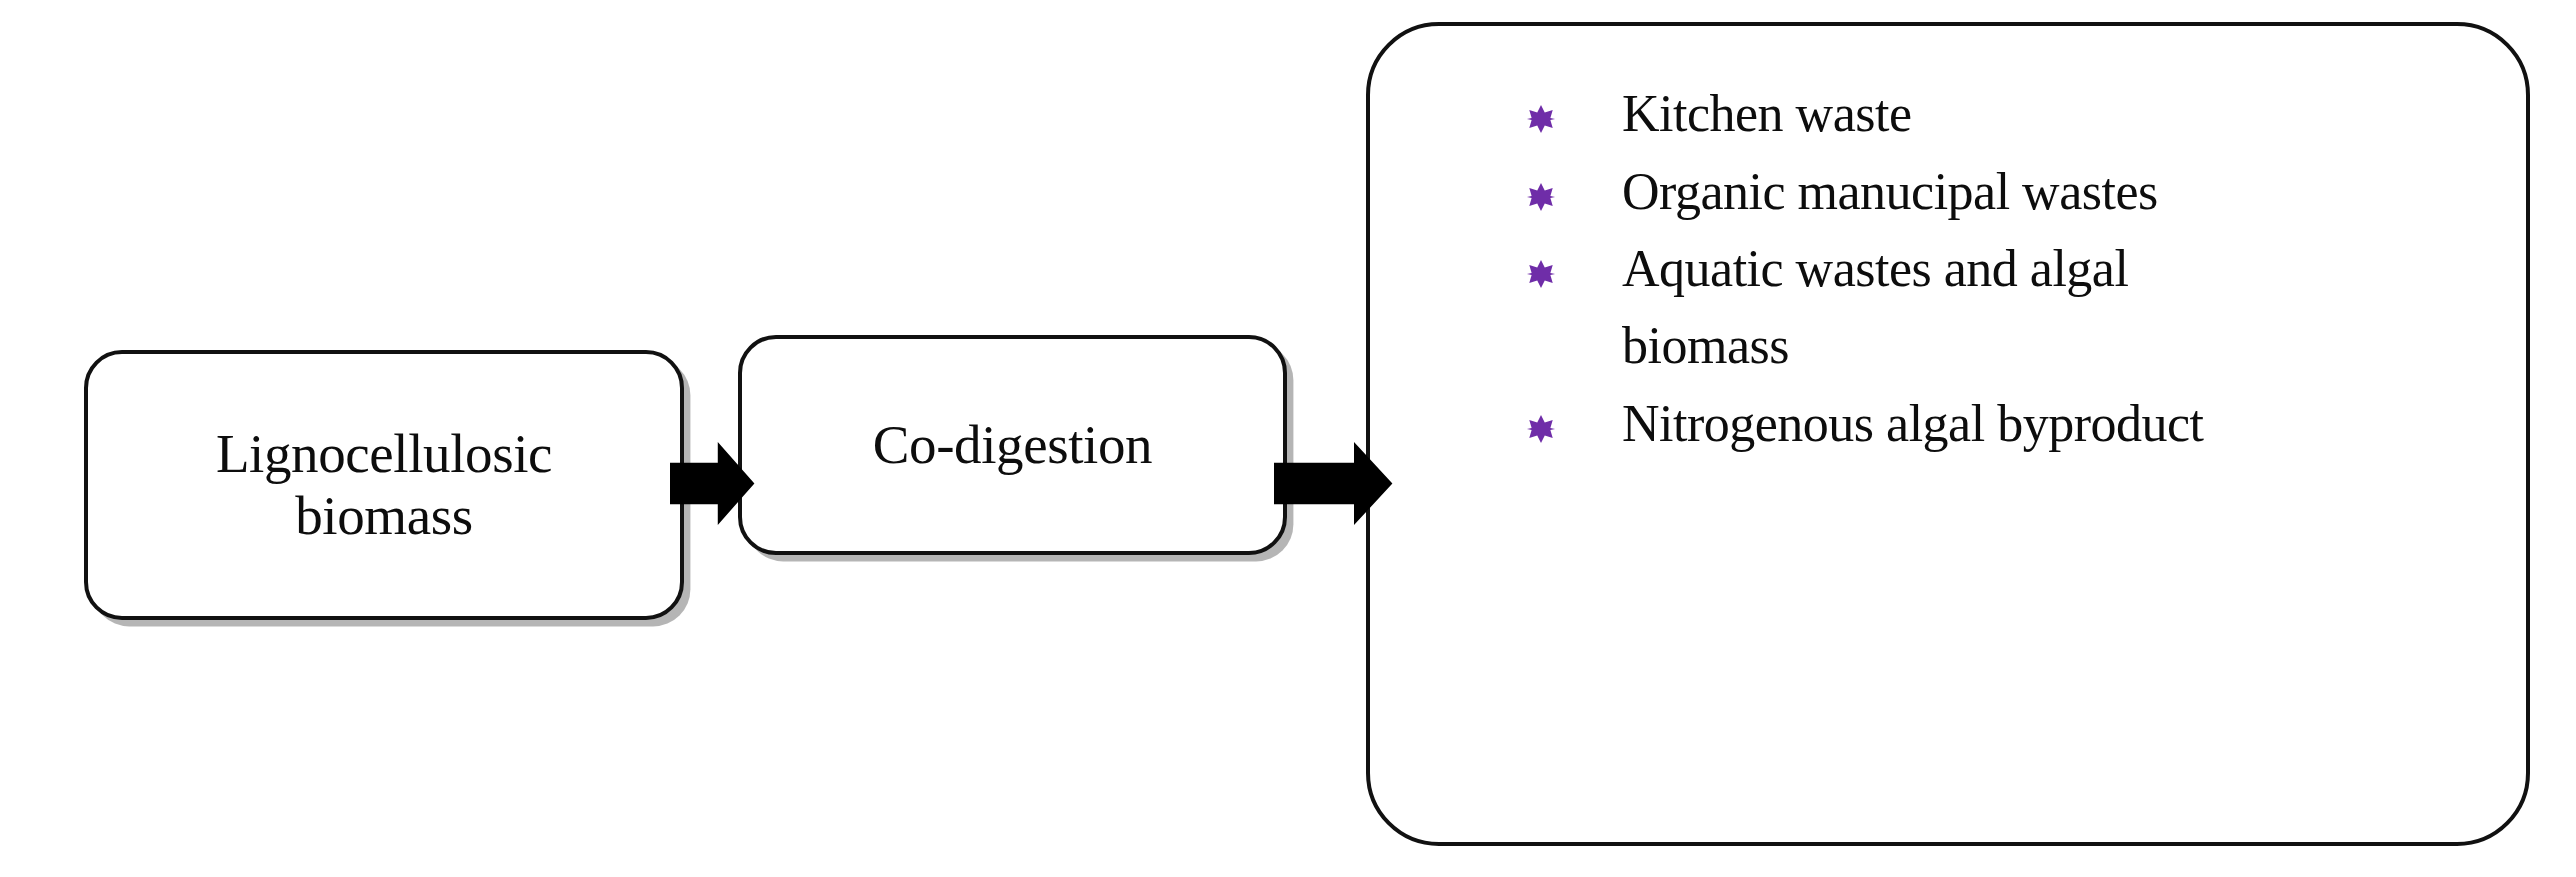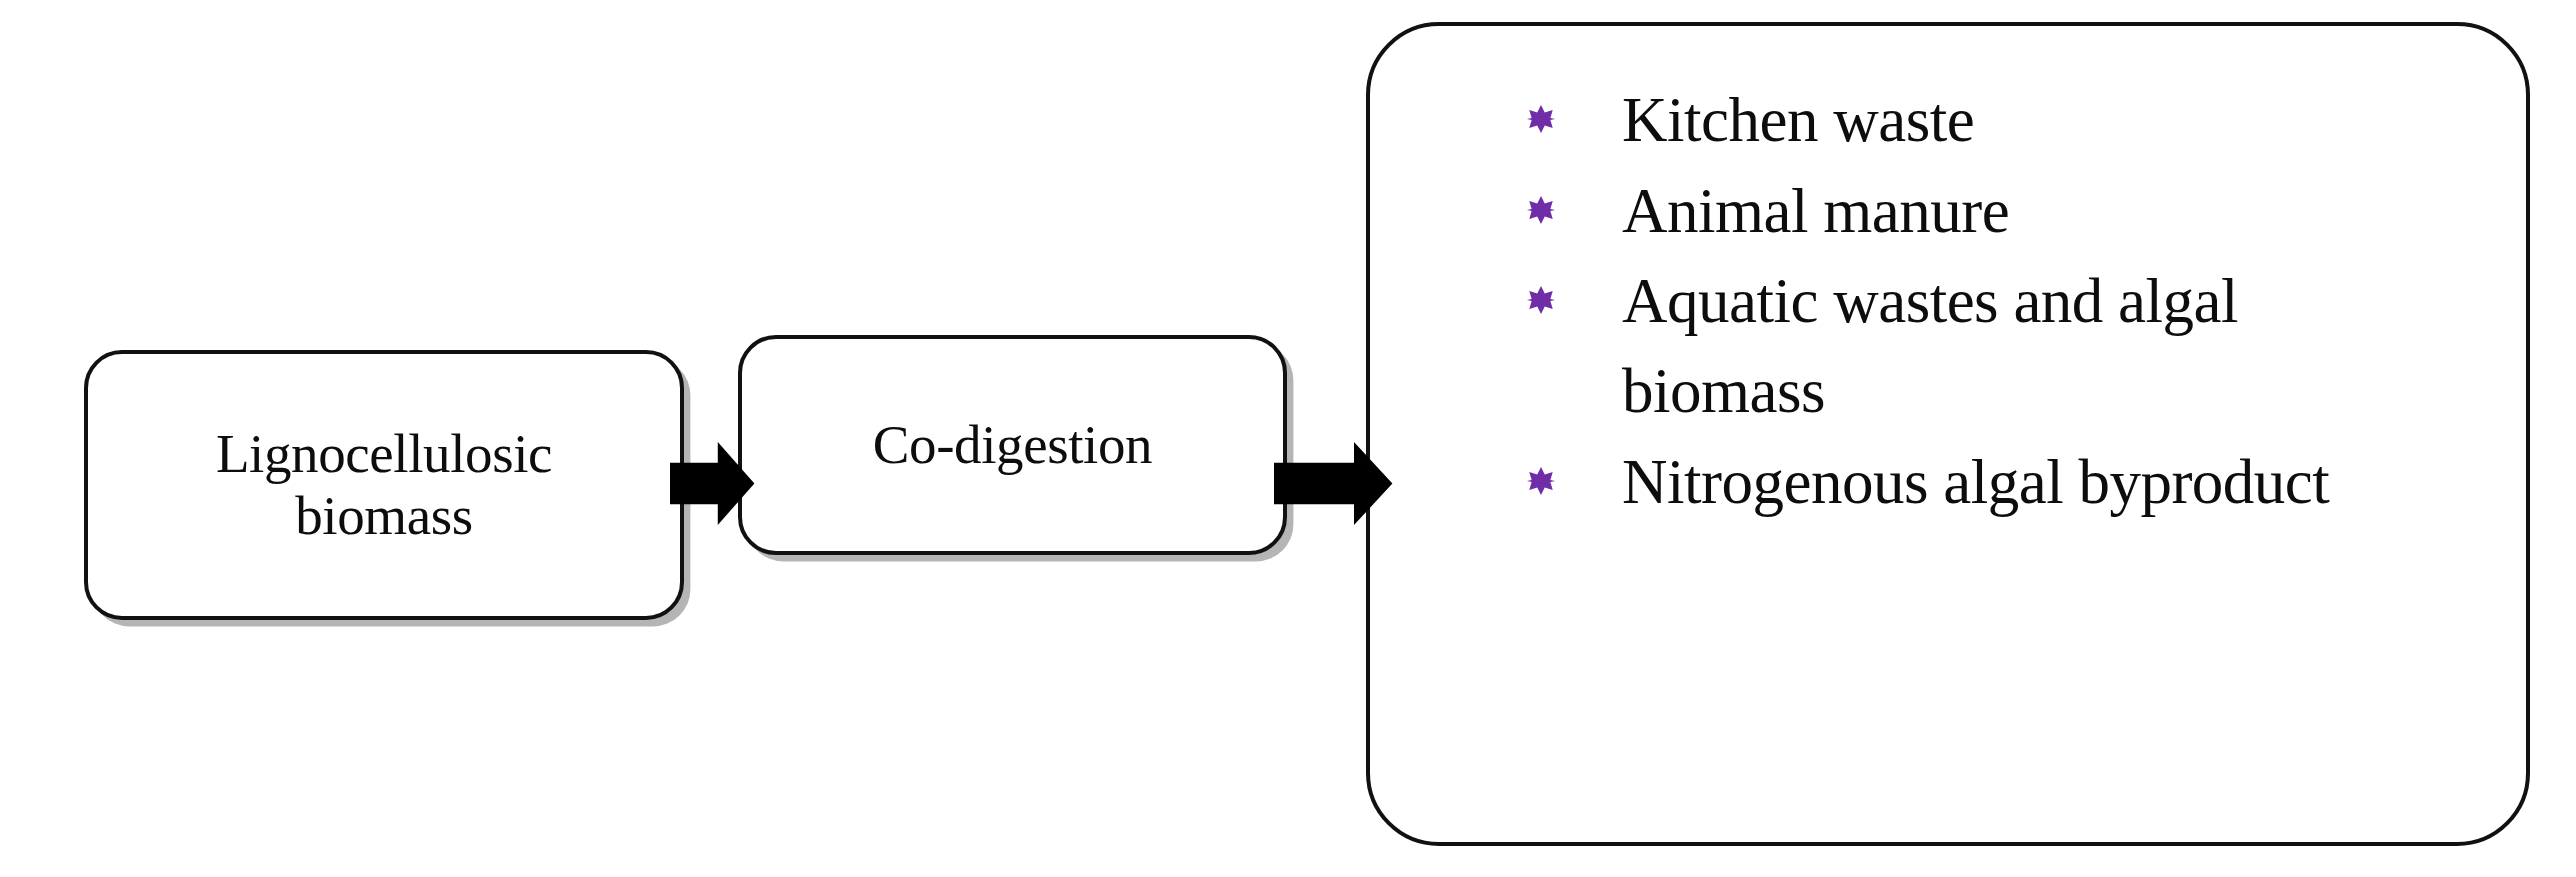--- a/index.html
+++ b/index.html
@@ -120,21 +120,21 @@
 
   
   .asterisk-bullet {
     width: 30px;
     height: 30px;
     display: block;
   }
 
   .feedstock-text {
     flex: 1 1 auto;
-    font-size: 63px;
+    font-size: 52px;
     line-height: 1.18;
     letter-spacing: -0.5px;
     color: #0d0d0d;
     font-family: "Liberation Serif", "DejaVu Serif", serif;
     white-space: pre-line;
   }
 </style>
 </head>
 <body>
 
@@ -167,29 +167,29 @@
 
       <li class="feedstock-item">
         <span class="bullet-cell">
           <svg class="asterisk-bullet" viewBox="0 0 32 32" aria-hidden="true">
             <path fill="#6f2da8" d="M16 1 L20 9 L28.5 6.5 L26 15 L31 16 L26 17 L28.5 25.5 L20 23 L16 31 L12 23 L3.5 25.5 L6 17 L1 16 L6 15 L3.5 6.5 L12 9 Z"></path>
           </svg>
         </span>
         <span class="feedstock-text">Kitchen waste</span>
       </li>
 
-
-      <li class="feedstock-item">
-        <span class="bullet-cell">
-          <svg class="asterisk-bullet" viewBox="0 0 32 32" aria-hidden="true">
-            <path fill="#6f2da8" d="M16 1 L20 9 L28.5 6.5 L26 15 L31 16 L26 17 L28.5 25.5 L20 23 L16 31 L12 23 L3.5 25.5 L6 17 L1 16 L6 15 L3.5 6.5 L12 9 Z"></path>
-          </svg>
-        </span>
-        <span class="feedstock-text">Animal manure</span>
-      </li>
+      <li class="feedstock-item">
+        <span class="bullet-cell">
+          <svg class="asterisk-bullet" viewBox="0 0 32 32" aria-hidden="true">
+            <path fill="#6f2da8" d="M16 1 L20 9 L28.5 6.5 L26 15 L31 16 L26 17 L28.5 25.5 L20 23 L16 31 L12 23 L3.5 25.5 L6 17 L1 16 L6 15 L3.5 6.5 L12 9 Z"></path>
+          </svg>
+        </span>
+        <span class="feedstock-text">Organic manucipal wastes</span>
+      </li>
+
 
       <li class="feedstock-item">
         <span class="bullet-cell">
           <svg class="asterisk-bullet" viewBox="0 0 32 32" aria-hidden="true">
             <path fill="#6f2da8" d="M16 1 L20 9 L28.5 6.5 L26 15 L31 16 L26 17 L28.5 25.5 L20 23 L16 31 L12 23 L3.5 25.5 L6 17 L1 16 L6 15 L3.5 6.5 L12 9 Z"></path>
           </svg>
         </span>
         <span class="feedstock-text">Aquatic wastes and algal</span>
       </li>
 

